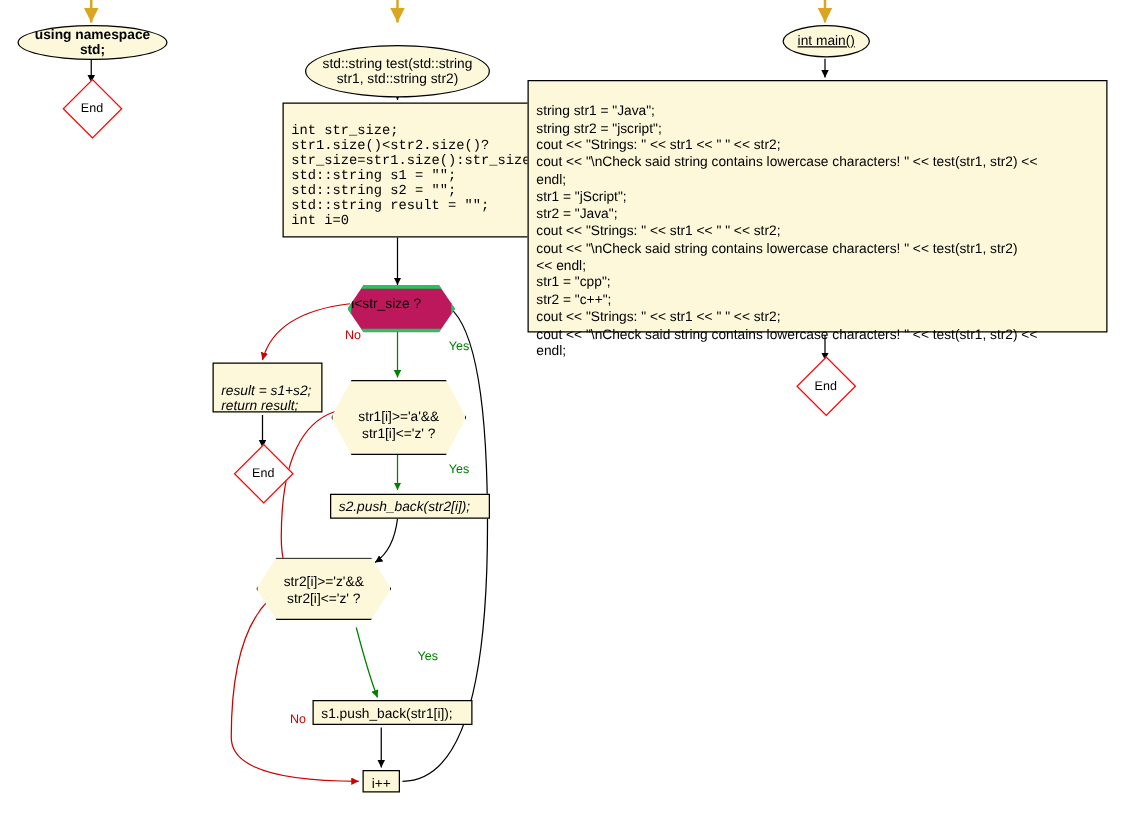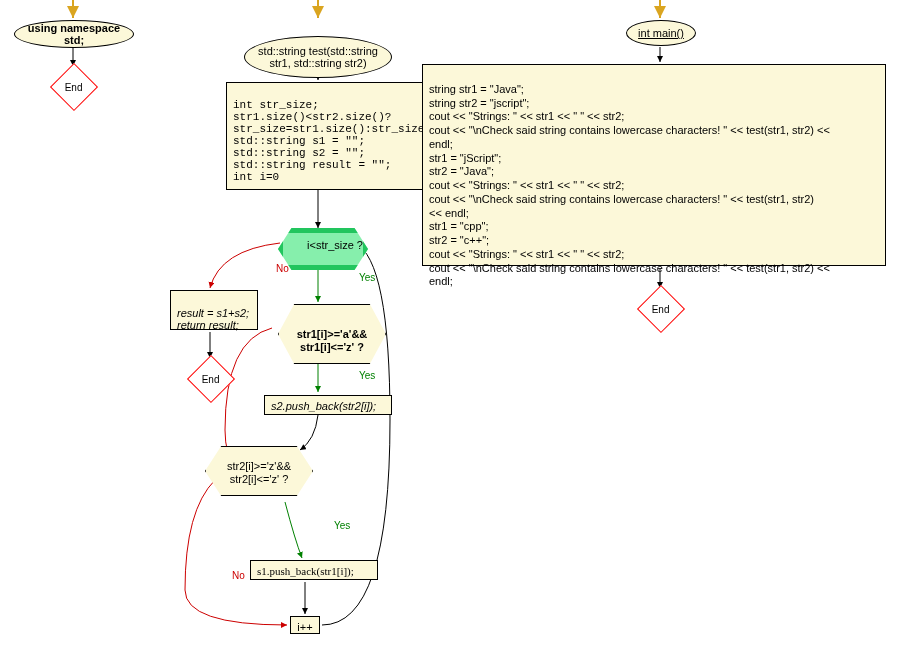--- a/index.html
+++ b/index.html
@@ -127,36 +127,36 @@
   <span>int str_size;
 str1.size()&lt;str2.size()?
 str_size=str1.size():str_size=str2.size();
 std::string s1 = "";
 std::string s2 = "";
 std::string result = "";
 int i=0</span>
 </div>
 
 <div style="position:absolute; left:278px; top:228px;">
-  <div style="width:80px; height:26px; background:#86efac; border:5px solid #22c55e; clip-path: polygon(15% 0, 85% 0, 100% 50%, 85% 100%, 15% 100%, 0 50%); text-align:right; padding-top:6px;">
+  <div style="width:80px; height:26px; background:#be185d; border:3px solid #22c55e; clip-path: polygon(15% 0, 85% 0, 100% 50%, 85% 100%, 15% 100%, 0 50%); text-align:left; padding-top:6px;">
     <span>i&lt;str_size ?</span>
   </div>
 </div>
 <span class="edge-label yes" style="left:323px; top:272px;">Yes</span>
 <span class="edge-label no" style="left:240px; top:263px;">No</span>
 
 <div class="node" style="left:170px; top:290px; width:88px; height:40px; white-space:pre-line;font-style:italic;">
   <span>result = s1+s2;
 return result;</span>
 </div>
 <div class="end-diamond" style="left:194px; top:362px;">
   <span class="end-diamond-text">End</span>
 </div>
 
-<div style="position:absolute; left:278px; top:304px;font-weight:bold;">
+<div style="position:absolute; left:265px; top:304px;">
   <div style="width:106px; height:48px; background:#fcf8d9; border:1px solid #000; clip-path: polygon(15% 0, 85% 0, 100% 50%, 85% 100%, 15% 100%, 0 50%); text-align:center; padding-top:10px; white-space:pre-line; line-height:1.2;">
     <span>str1[i]&gt;='a'&amp;&amp;
 str1[i]&lt;='z' ?</span>
   </div>
 </div>
 <span class="edge-label yes" style="left:323px; top:370px;">Yes</span>
 <span class="edge-label no" style="left:248px; top:398px;">No</span>
 
 <div class="node" style="left:264px; top:395px; width:128px; height:20px;font-style:italic;">
   <span>s2.push_back(str2[i]);</span>
@@ -164,21 +164,21 @@
 
 <div style="position:absolute; left:205px; top:446px;">
   <div style="width:106px; height:48px; background:#fcf8d9; border:1px solid #000; clip-path: polygon(15% 0, 85% 0, 100% 50%, 85% 100%, 15% 100%, 0 50%); text-align:center; white-space:pre-line; line-height:1.2;">
     <span>str2[i]&gt;='z'&amp;&amp;
 str2[i]&lt;='z' ?</span>
   </div>
 </div>
 <span class="edge-label yes" style="left:298px; top:520px;">Yes</span>
 <span class="edge-label no" style="left:196px; top:570px;">No</span>
 
-<div class="node" style="left:250px; top:560px; width:128px; height:20px;font-family:Liberation Serif, serif;">
+<div class="node" style="left:250px; top:560px; width:128px; height:20px;">
   <span>s1.push_back(str1[i]);</span>
 </div>
 
 <div class="node" style="left:290px; top:616px; width:30px; height:18px; text-align:center;">
   <span>i++</span>
 </div>
 
 <div class="node ellipse" style="left:626px; top:20px; width:70px; height:26px;text-decoration:underline;">
   <span>int main()</span>
 </div>

